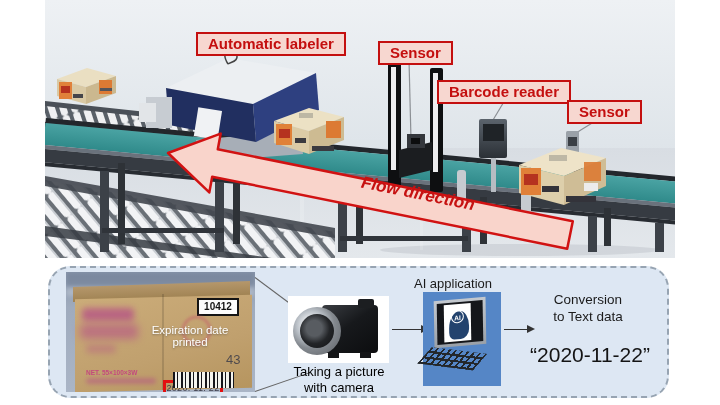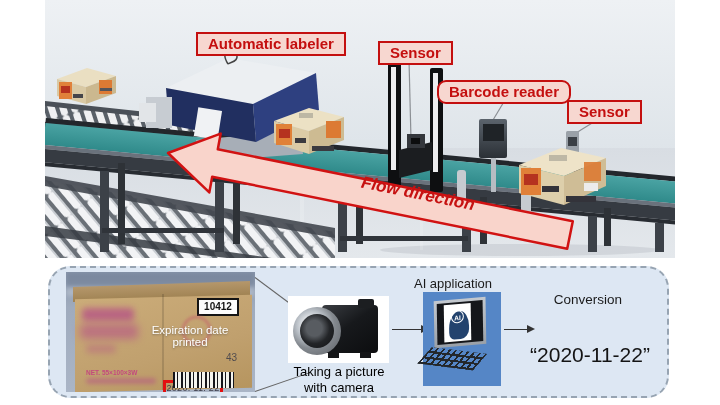--- a/index.html
+++ b/index.html
@@ -29,21 +29,21 @@
   .box-crease{left:96px;top:22px;width:2px;height:96px;background:#00000022;}
   .code-badge{left:131px;top:26px;width:38px;height:14px;background:#fcfcfc;border:2px solid #141414;
             color:#141414;font-size:10px;font-weight:bold;text-align:center;line-height:14px;}
   .blob{background:#b54f86;border-radius:4px;}
   .stamp{left:116px;top:44px;width:25px;height:25px;border:2px solid #c4556a;border-radius:50%;
             filter:blur(1.5px);opacity:.7;}
   .exp-note{left:58px;top:52px;width:132px;text-align:center;color:#fff;font-weight:normal;
             font-size:11.5px;line-height:12px;text-shadow:0 1px 2px #44444488;}
   .date-box{left:97px;top:77px;width:60px;height:17px;border:3px solid #e31010;box-sizing:border-box;
             color:#3d3d49;font-size:9px;line-height:11px;text-align:center;letter-spacing:.3px;margin-top:31px;}
-  .date-suffix{left:160px;top:80px;color:#3d3d49;font-size:10px;opacity:.85;}
+  .date-suffix{left:160px;top:80px;color:#3d3d49;font-size:13px;opacity:.85;}
   .barcode{left:107px;top:100px;width:61px;height:16px;background:#f4f4ee;
             background-image:repeating-linear-gradient(90deg,#15151a 0 2px,transparent 2px 4px,
               #15151a 4px 5px,transparent 5px 8px);}
   .net-line{left:20px;top:97px;color:#c4487e;font-size:6.5px;font-weight:bold;filter:blur(.5px);}
   .callout-line{border-top:1.5px solid #666;transform-origin:left center;height:0;}
 
   .cam-wrap{left:288px;top:296px;width:101px;height:67px;background:#fff;}
   .cam-body{left:34px;top:9px;width:56px;height:48px;border-radius:4px;
             background:linear-gradient(145deg,#3a3d42 0%,#17191c 45%,#0c0d0f 100%);}
   .cam-bump{left:70px;top:3px;width:16px;height:9px;background:#1c1e21;border-radius:2px;}
@@ -231,21 +231,21 @@
       </g>
 
       <polygon points="168,153 220.7,133.6 217.8,149.3 572.8,221.3 567.2,248.7 212.2,176.7 209.3,192.4" fill="#f9d4cb" stroke="#d11212" stroke-width="2.5" stroke-linejoin="round"></polygon>
     </svg>
 
     <div class="flow-text">Flow direction</div>
   </div>
 
   <div class="lbl" style="left:196px;top:18px;margin-top:14px;">Automatic labeler</div>
   <div class="lbl" style="left:378px;top:41px;">Sensor</div>
-  <div class="lbl" style="left:437px;top:80px;border-radius:9px;">Barcode reader</div>
+  <div class="lbl" style="left:437px;top:80px;">Barcode reader</div>
   <div class="lbl" style="left:567px;top:100px;">Sensor</div>
 
   <div class="abs panel"></div>
 
   <div class="abs photo">
     <div class="abs shelf1"></div>
     <div class="abs shelf2"></div>
     <div class="abs box-flap"></div>
     <div class="abs box-front"></div>
     <div class="abs box-crease"></div>
@@ -295,16 +295,17 @@
       </div>
     </div>
     <div class="abs lap-base"></div>
   </div>
 
   <div class="abs arrow-line" style="left:504px;top:329px;width:24px;"></div>
   <div class="abs arrow-head" style="left:527px;top:325px;"></div>
 
   <div class="abs conv-text">
     <div>Conversion</div>
+    <div>to Text data</div>
   </div>
   <div class="abs result">“2020-11-22”</div>
 
 </div>
 
 </body></html>

